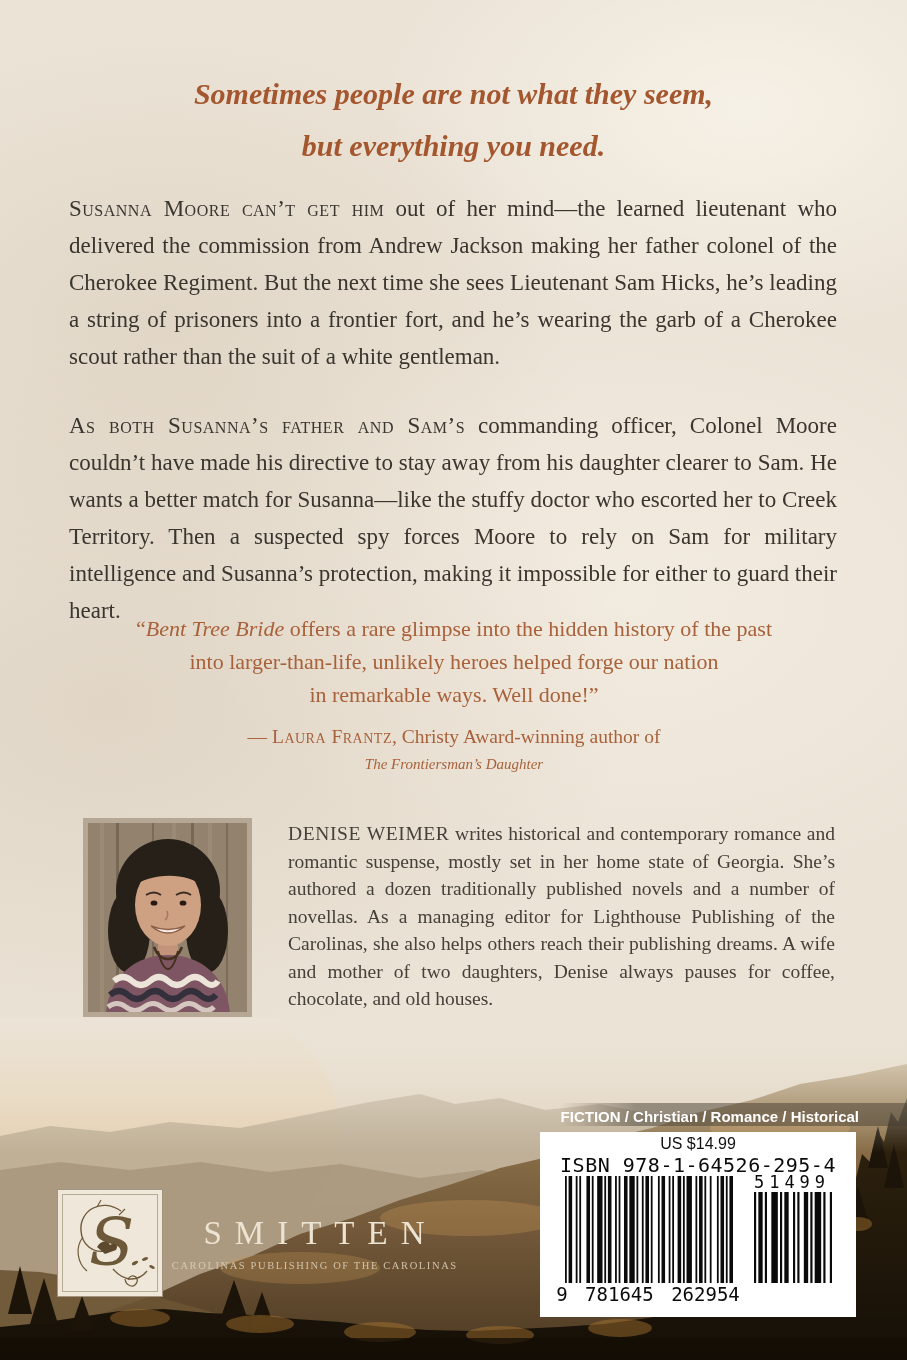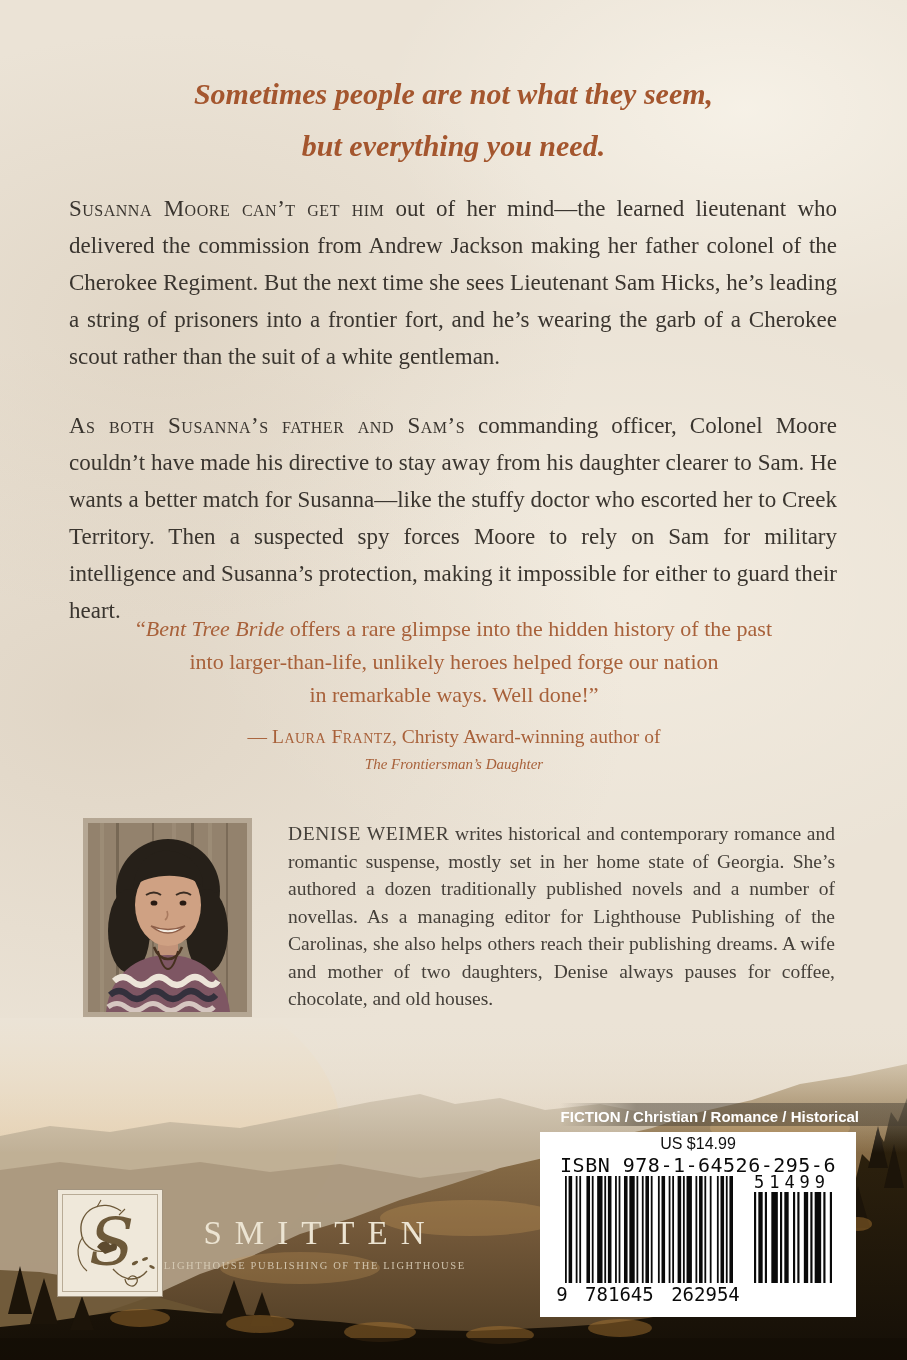--- a/index.html
+++ b/index.html
@@ -176,21 +176,21 @@
       <rect x="0" y="0" width="907" height="135" fill="url(#gFade)"></rect>
     </svg>
   </div>
 
   <div class="category-band">
     <span>FICTION / Christian / Romance / Historical</span>
   </div>
 
   <div class="barcode-box">
     <div class="price">US $14.99</div>
-    <div class="isbn">ISBN 978-1-64526-295-6</div>
+    <div class="isbn">ISBN 978-1-64526-295-4</div>
     <svg id="barsMain" class="bars-main" preserveAspectRatio="none" viewBox="0 0 94 100">
         <rect x="0" y="0" width="1" height="100" fill="#0a0a0a"></rect>
         <rect x="2" y="0" width="2" height="100" fill="#0a0a0a"></rect>
         <rect x="6" y="0" width="1" height="100" fill="#0a0a0a"></rect>
         <rect x="8" y="0" width="1" height="100" fill="#0a0a0a"></rect>
         <rect x="12" y="0" width="2" height="100" fill="#0a0a0a"></rect>
         <rect x="15" y="0" width="1" height="100" fill="#0a0a0a"></rect>
         <rect x="18" y="0" width="3" height="100" fill="#0a0a0a"></rect>
         <rect x="22" y="0" width="1" height="100" fill="#0a0a0a"></rect>
         <rect x="24" y="0" width="2" height="100" fill="#0a0a0a"></rect>
@@ -248,16 +248,16 @@
       <path d="M56,80 C68,94 82,92 90,82 M68,90 c1,7 9,10 12,3 c2,-6 -7,-9 -9,-2" stroke="#6d5939" stroke-width="1.3" fill="none"></path>
       <ellipse cx="78" cy="74" rx="3.4" ry="1.6" fill="#6d5939" transform="rotate(-30 78 74)"></ellipse>
       <ellipse cx="88" cy="70" rx="3.2" ry="1.5" fill="#6d5939" transform="rotate(-20 88 70)"></ellipse>
       <ellipse cx="95" cy="78" rx="3" ry="1.5" fill="#6d5939" transform="rotate(25 95 78)"></ellipse>
       <path d="M62,26 l6,-6 M40,18 l4,-7" stroke="#6d5939" stroke-width="1.1" fill="none"></path>
     </svg>
   </div>
 
   <div class="publisher">
     <div class="pub-name">SMITTEN</div>
-    <div class="pub-line3">LIGHTHOUSE PUBLISHING OF THE LIGHTHOUSE</div>
+    <div class="pub-line3">CAROLINAS PUBLISHING OF THE CAROLINAS</div>
   </div>
 
 </div>
 
 </body></html>

